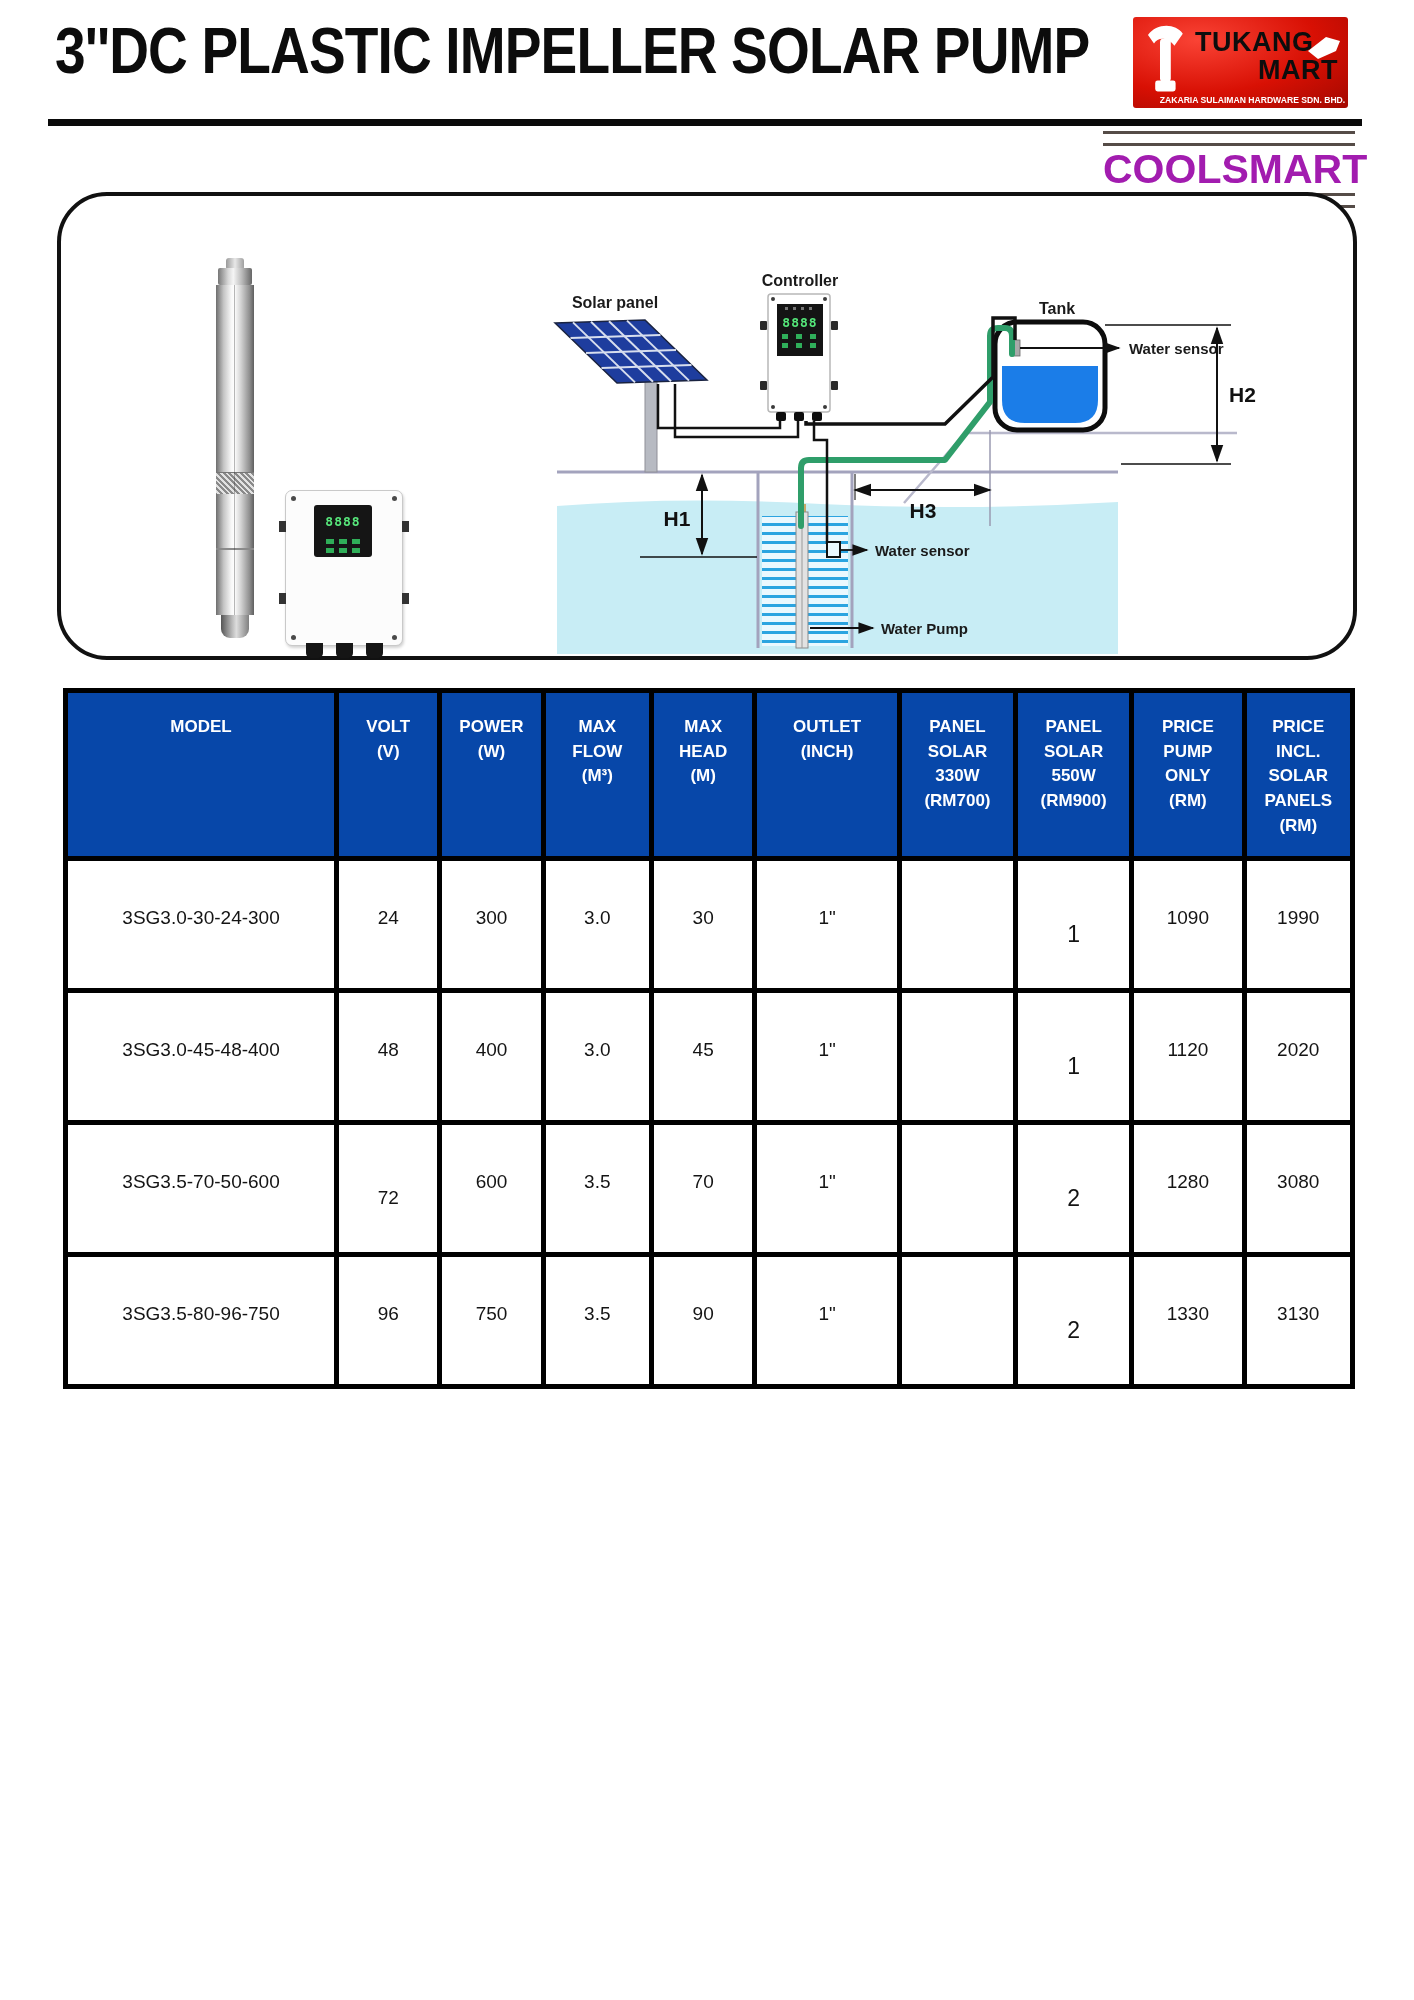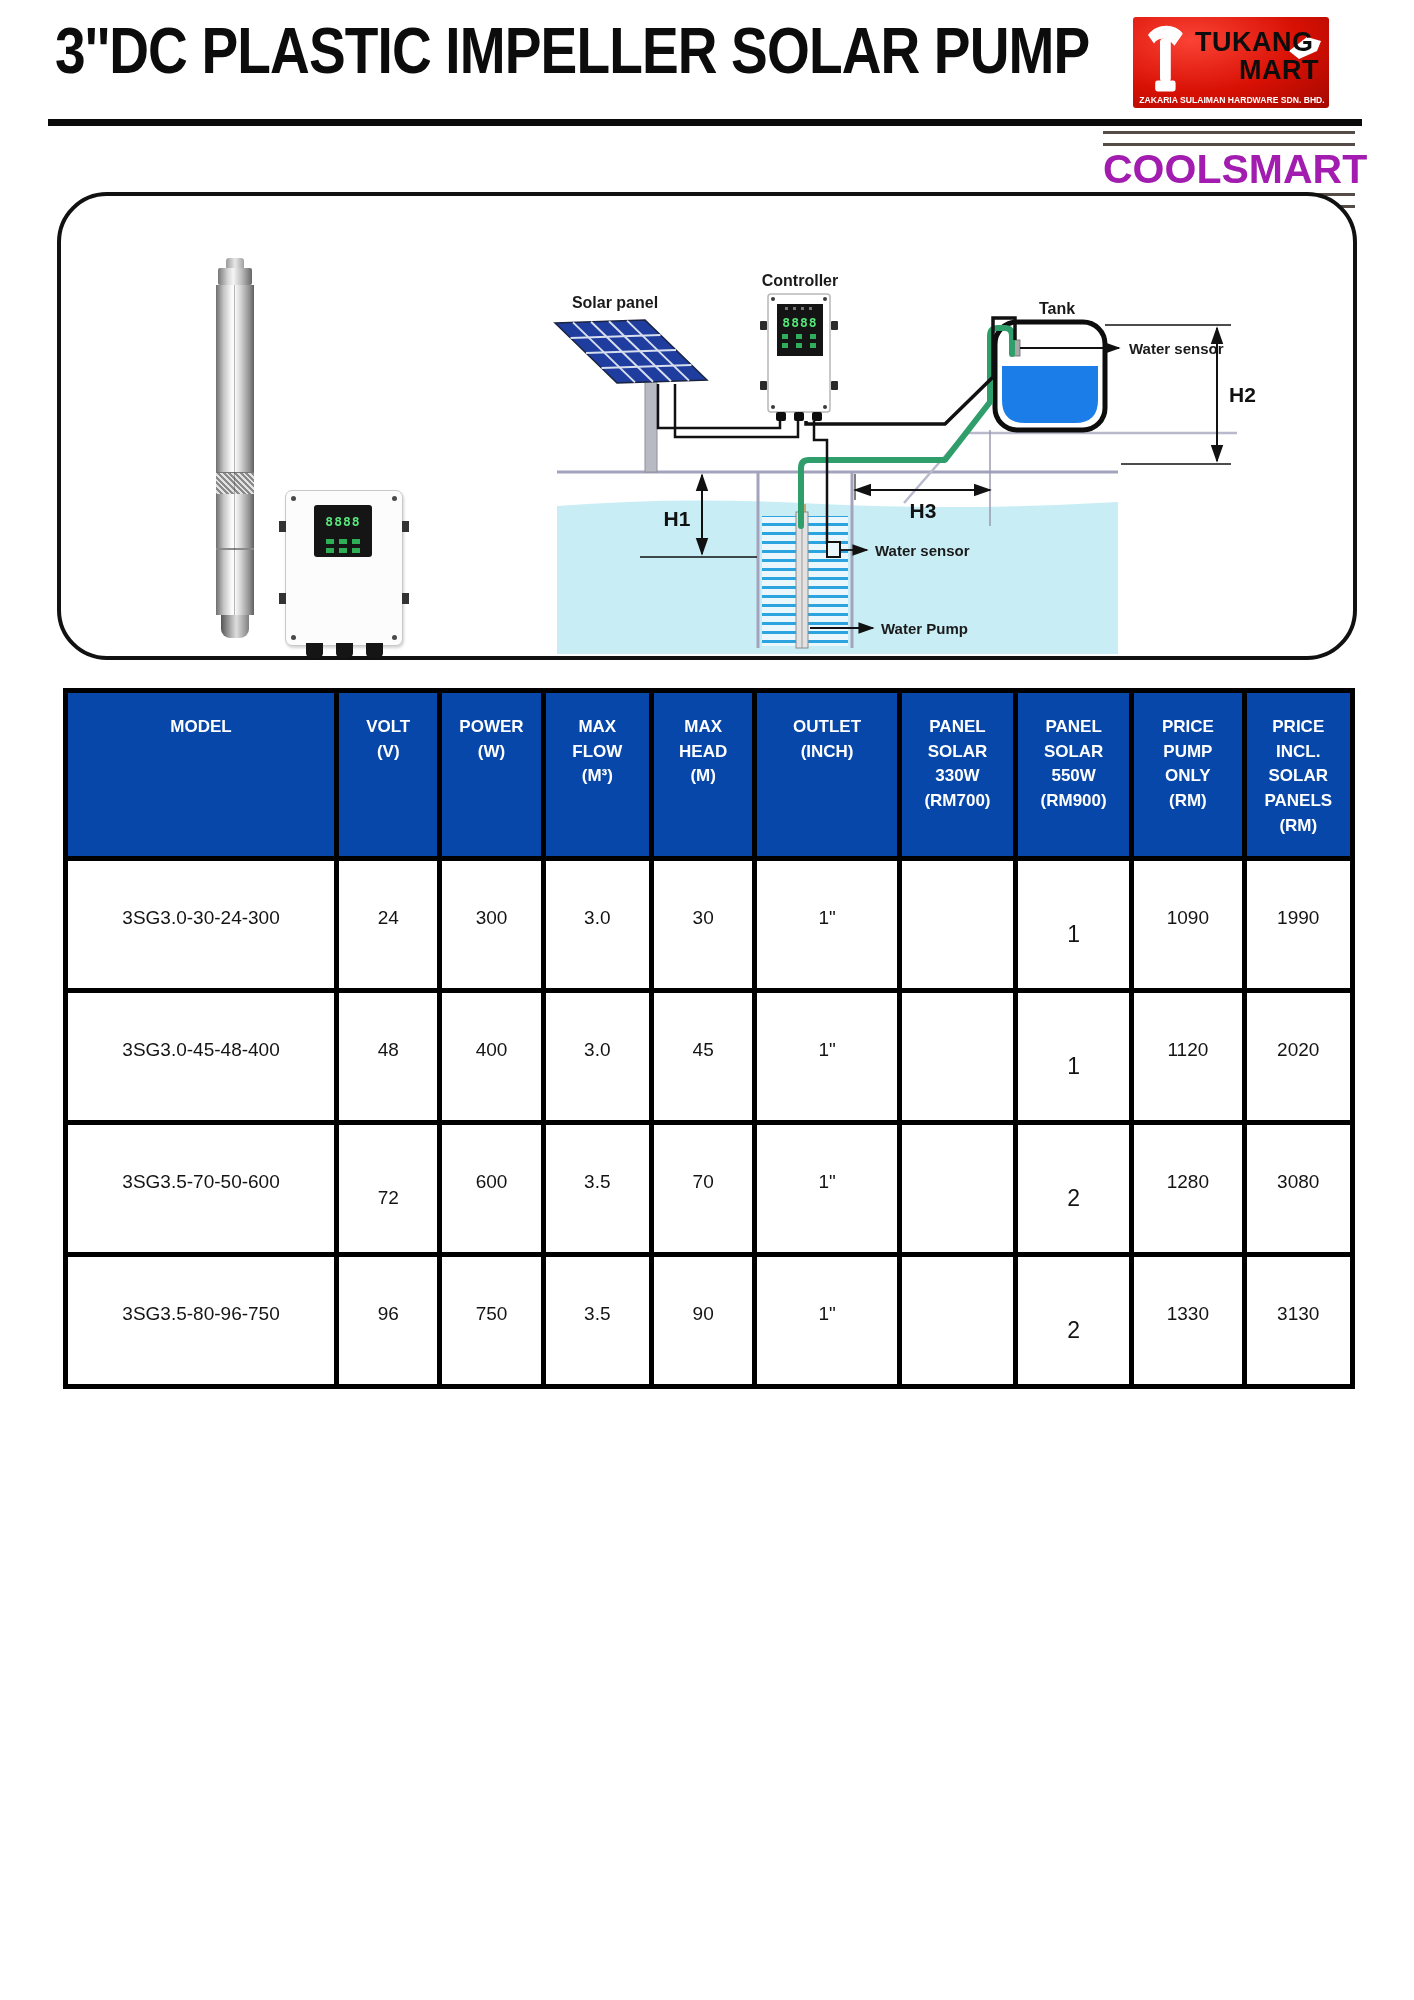--- a/index.html
+++ b/index.html
@@ -4,25 +4,25 @@
 <style>
   html,body{margin:0;padding:0;}
   body{width:1414px;height:2000px;background:#ffffff;font-family:"Liberation Sans",sans-serif;position:relative;overflow:hidden;}
   .abs{position:absolute;}
 
   
   .title{left:55px;top:14px;font-size:64px;font-weight:bold;letter-spacing:-1px;
          transform:scaleX(.86);transform-origin:left top;white-space:nowrap;color:#0c0c0c;}
   .divider{left:48px;top:119px;width:1314px;height:7px;background:#0a0a0a;}
 
-  .brand{left:1133px;top:17px;width:196px;height:91px;border-radius:3px;
+  .brand{left:1133px;top:17px;width:215px;height:91px;border-radius:3px;
          background:radial-gradient(ellipse at 30% 25%,#fa4335,#d81004 55%,#a30800);}
   .b-tukang{position:absolute;left:62px;top:10px;font-weight:bold;font-size:27px;color:#0d0d0d;letter-spacing:.5px;}
   .b-mart{position:absolute;right:10px;top:38px;font-weight:bold;font-size:27px;color:#0d0d0d;letter-spacing:.5px;}
-  .b-sub{position:absolute;bottom:3px;left:1px;width:100%;text-align:center;color:#fff;
+  .b-sub{position:absolute;bottom:3px;left:12px;width:100%;text-align:center;color:#fff;
          font-size:8.6px;font-weight:bold;white-space:nowrap;margin-top:12px;}
   .b-hammer{position:absolute;left:6px;top:6px;}
   .b-trowel{position:absolute;right:6px;top:18px;}
 
   .coolsmart{left:1103px;top:131px;width:252px;text-align:center;}
   .cs-rule{height:9px;border-top:3px solid #554c47;border-bottom:3px solid #554c47;}
   .cs-name{font-weight:bold;font-size:41px;color:#a21caf;line-height:1.15;letter-spacing:0;}
   .cs-tag{font-style:italic;font-size:23px;color:#35302d;letter-spacing:1px;margin-top:3px;font-weight:500;}
 
   

